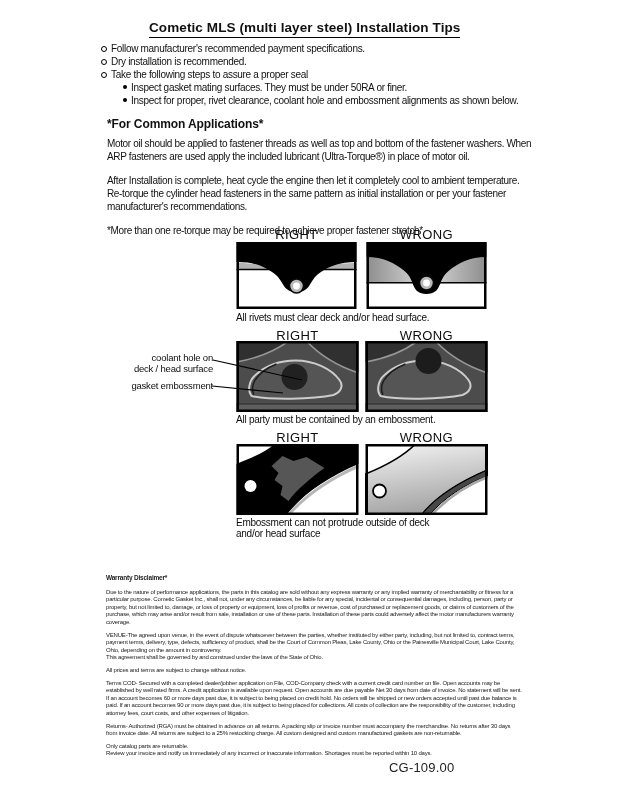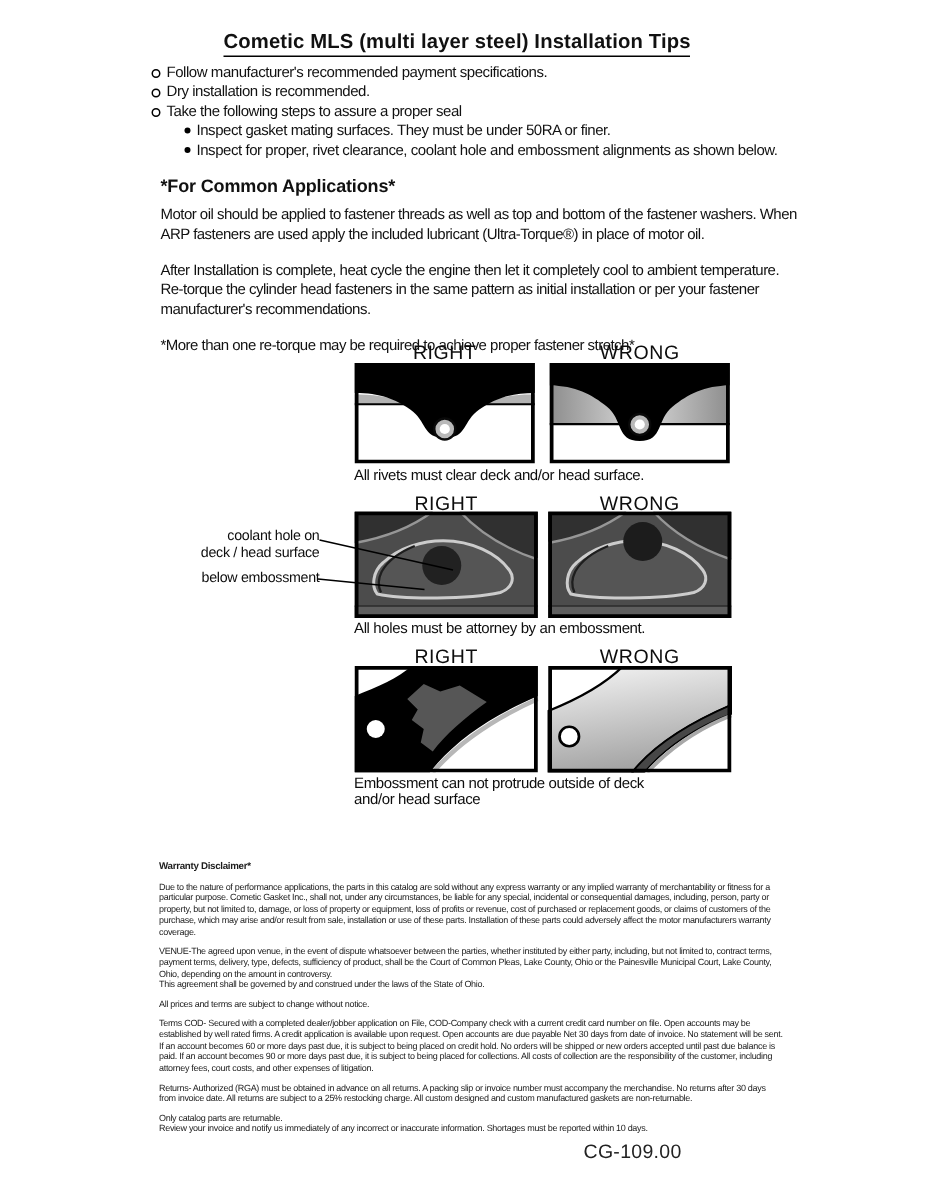--- a/index.html
+++ b/index.html
@@ -110,21 +110,21 @@
 
 <div class="abs caption" style="left:236px;top:312px;">All rivets must clear deck and/or head surface.</div>
 
 <div class="abs rw-label" style="left:236px;top:328px;width:123px;">RIGHT</div>
 <div class="abs rw-label" style="left:365px;top:328px;width:123px;">WRONG</div>
 
 <div class="abs callout" style="left:95px;top:352px;">
   <div>coolant hole on</div>
   <div>deck / head surface</div>
 </div>
-<div class="abs callout" style="left:95px;top:380px;">below embossment</div>
+<div class="abs callout" style="left:95px;top:380px;">gasket embossment</div>
 
 <svg class="abs panel" style="left:236px;top:341px;" width="123" height="71" viewBox="0 0 122 71">
   <rect width="122" height="71" fill="#4c4c4c"></rect>
   <rect x="0" y="63" width="122" height="8" fill="#5e5e5e"></rect>
   <path d="M0,63 H122" stroke="#2b2b2b" stroke-width="1"></path>
   <path d="M0,0 L52,0 C40,9 22,17 0,21 Z" fill="#303030"></path>
   <path d="M52,0 C40,9 22,17 0,21" fill="none" stroke="#969696" stroke-width="1.6"></path>
   <path d="M70,0 L122,0 L122,32 C98,24 82,13 70,0 Z" fill="#303030"></path>
   <path d="M70,0 C82,13 98,24 122,32" fill="none" stroke="#969696" stroke-width="1.6"></path>
   <path d="M15,55 C11,50 12,40 19,34 C30,24 45,19.5 59,19.5 C78,19.5 95,28 103,39 C107,44.5 105,51 97,54 C76,58.5 33,59 15,55 Z" fill="#555555" stroke="#cccccc" stroke-width="2"></path>
@@ -145,21 +145,21 @@
   <path d="M40,23 C30,27 22,33 18,40 C15.5,45 15.5,50 17.5,54" fill="none" stroke="#1e1e1e" stroke-width="1.5"></path>
   <circle cx="63" cy="20" r="13" fill="#1c1c1c"></circle>
   <rect x="1.25" y="1.25" width="119.5" height="68.5" fill="none" stroke="#000" stroke-width="2.5"></rect>
 </svg>
 
 <svg class="abs" style="left:208px;top:352px;" width="164" height="48" viewBox="0 0 164 48">
   <line x1="5" y1="8" x2="94" y2="28" stroke="#000" stroke-width="1.1"></line>
   <line x1="4" y1="34" x2="75" y2="41" stroke="#000" stroke-width="1.1"></line>
 </svg>
 
-<div class="abs caption" style="left:236px;top:414px;">All holes must be attorney by an embossment.</div>
+<div class="abs caption" style="left:236px;top:414px;">All party must be contained by an embossment.</div>
 
 <div class="abs rw-label" style="left:236px;top:430px;width:123px;">RIGHT</div>
 <div class="abs rw-label" style="left:365px;top:430px;width:123px;">WRONG</div>
 
 <svg class="abs panel" style="left:236px;top:444px;" width="123" height="71" viewBox="0 0 122 71">
   <rect width="122" height="71" fill="#ffffff"></rect>
   <path d="M0,20 C15,14 29,8 38,0 L122,0 L122,20 C92,33 67,49 50,71 L0,71 Z" fill="#000"></path>
   <path d="M122,22 C93,35 69,51 52,71" fill="none" stroke="#b7b7b7" stroke-width="3"></path>
   <path d="M88,24 C74,34 60,46 52,57 L44,51 L46,42 L38,36 L42,29 L35,22 L46,12 L57,17 L70,13 Z" fill="#565656"></path>
   <circle cx="14" cy="42" r="6" fill="#ffffff"></circle>

